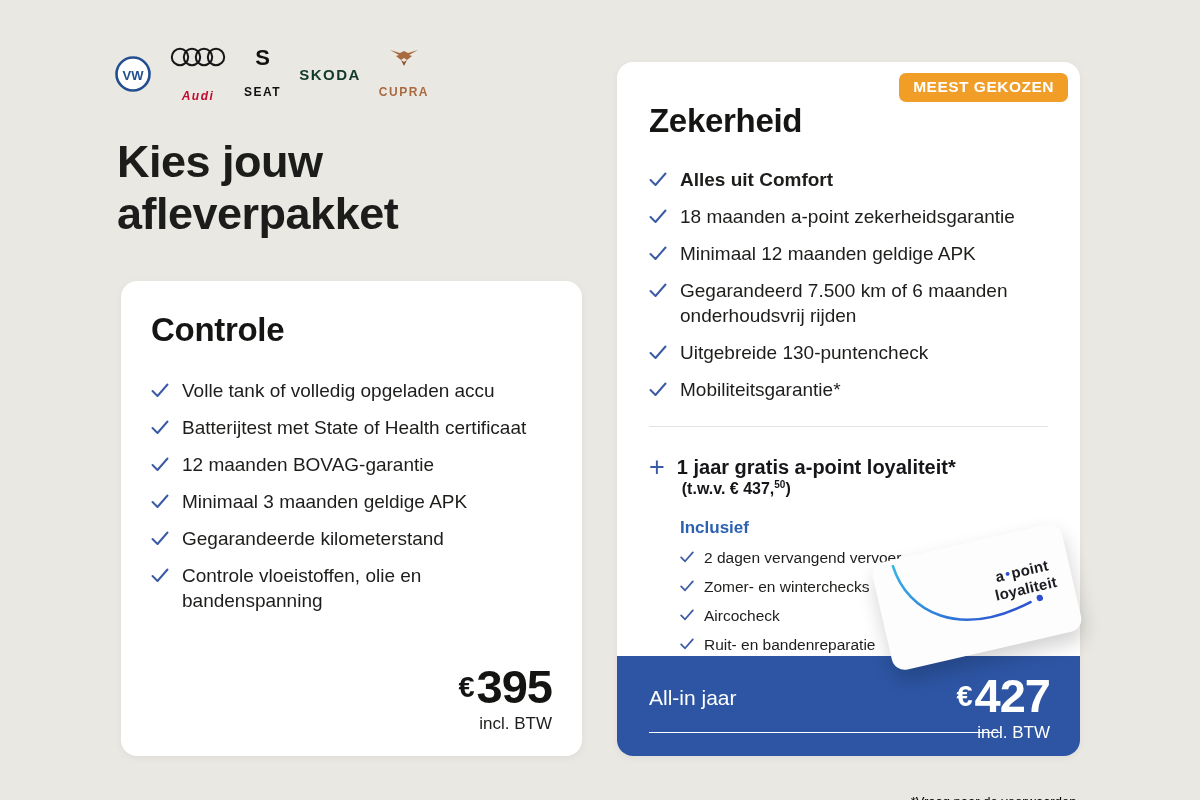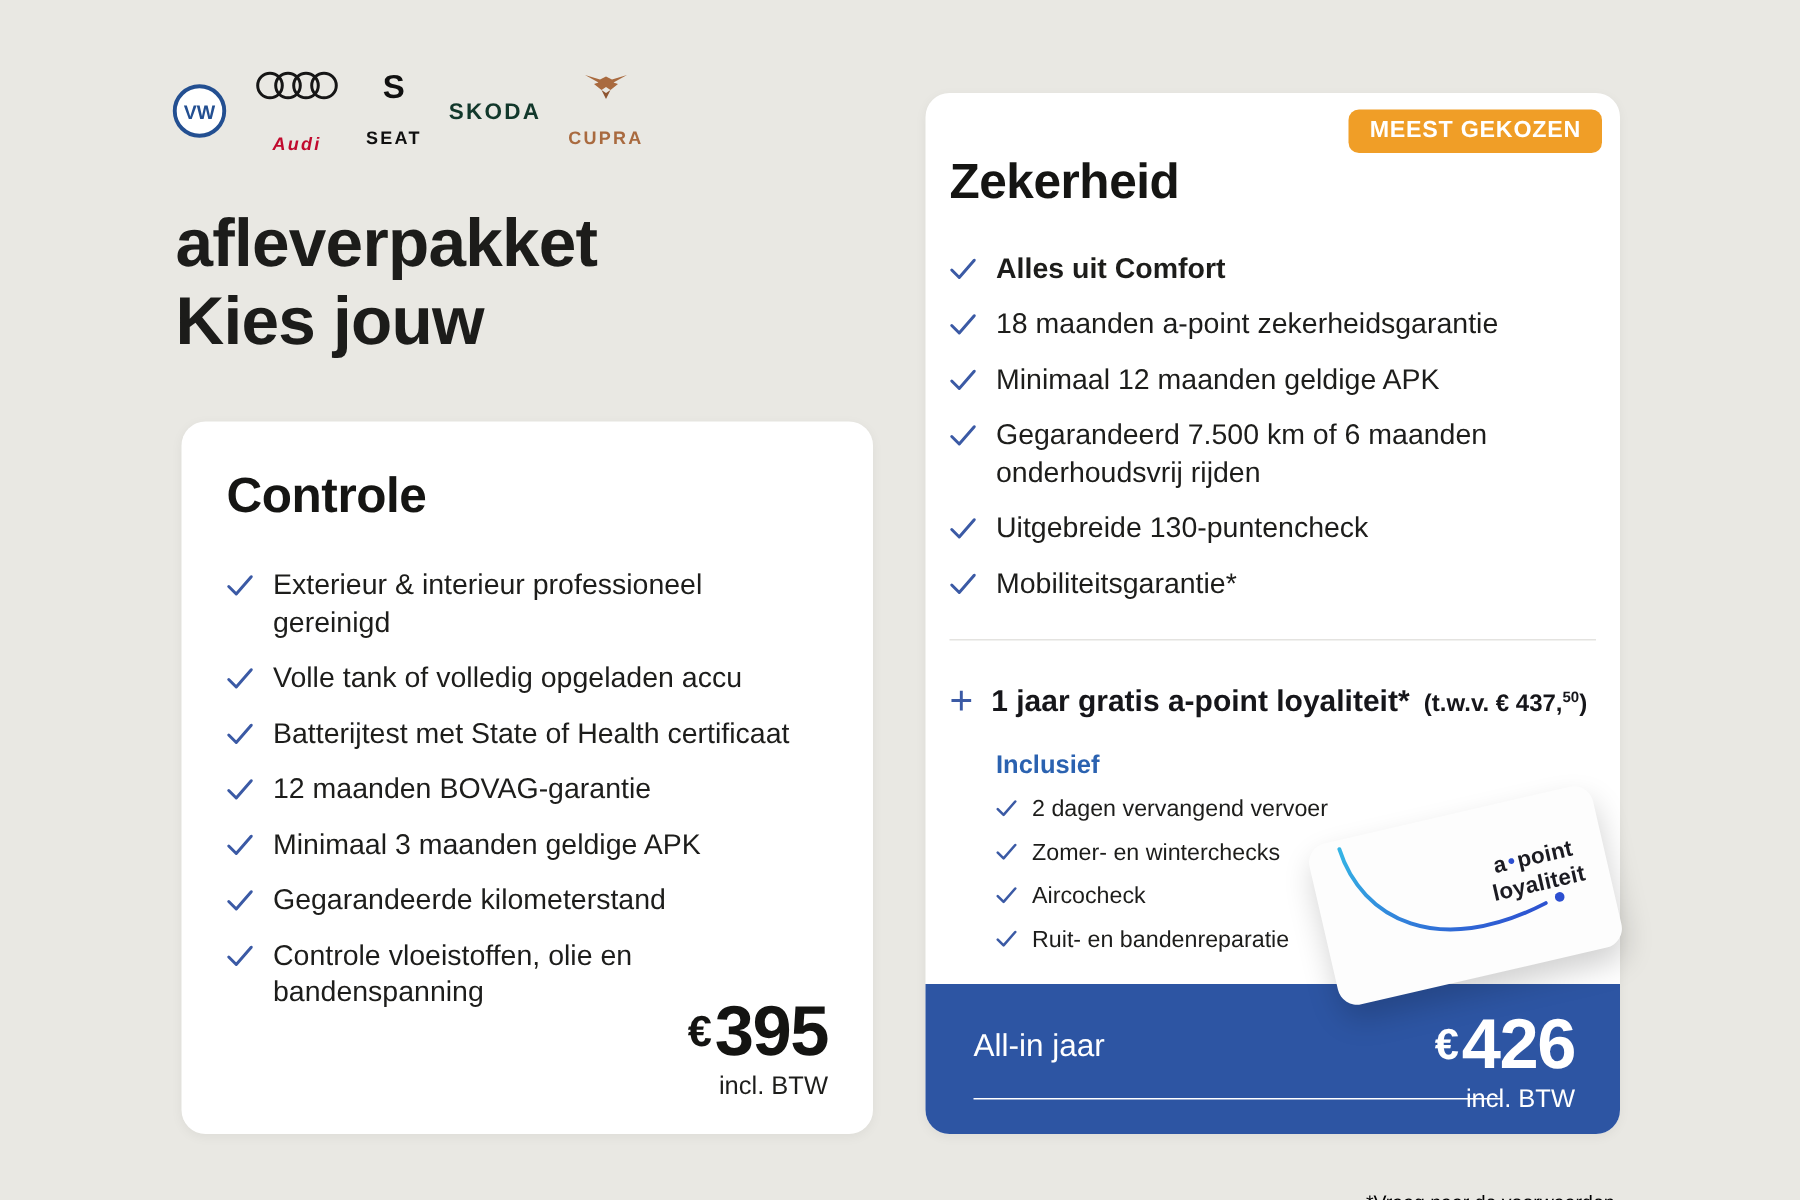--- a/index.html
+++ b/index.html
@@ -32,21 +32,21 @@
     font-size:45px; font-weight:700; line-height:1.15; color:#1c1c1a;
     letter-spacing:-0.5px;
   }
 
   
   .card {
     position:absolute; background:#fff; border-radius:16px;
     box-shadow:0 2px 8px rgba(0,0,0,.05);
   }
   .card-comfort { left:121px; top:281px; width:461px; height:475px; padding:30px 30px 26px 30px; }
-  .card-zekerheid { left:617px; top:62px; width:463px; height:694px; padding:26px 16px; }
+  .card-zekerheid { left:617px; top:62px; width:463px; height:694px; padding:26px 32px; }
 
   .card-title { font-size:33px; font-weight:700; color:#151513; letter-spacing:-0.3px; }
   .card-comfort .card-title { margin-bottom:30px; }
   .card-zekerheid .card-title { margin-top:14px; margin-bottom:28px; }
 
   ul.checklist { list-style:none; }
   ul.checklist li {
     display:flex; align-items:flex-start; gap:13px;
     font-size:19px; line-height:24.5px; margin-bottom:12.5px;
     color:#1d1d1b; max-width:380px;
@@ -142,33 +142,27 @@
   <div class="brand">
     <svg width="30" height="18" viewBox="0 0 30 18">
       <path d="M1 1 L10 6 L7 7 L12 11 L15 9 L18 11 L23 7 L20 6 L29 1 L19 4 L15 2 L11 4 Z" fill="#a96a3f"></path>
       <path d="M12 11 L15 17 L18 11 L15 13 Z" fill="#8e5531"></path>
     </svg>
     <span class="sub cupra-sub">CUPRA</span>
   </div>
 </div>
 
 <div class="headline">
+  <div>Kies jouw</div>
   <div>afleverpakket</div>
-  <div>Kies jouw</div>
 </div>
 
 <div class="card card-comfort">
   <div class="card-title">Controle</div>
   <ul class="checklist">
-    <li>
-      <svg class="chk" width="18" height="15" viewBox="0 0 18 15">
-          <path d="M1.5 8 L6.5 13 L16.5 1.5" fill="none" stroke="#3b5aa5" stroke-width="2" stroke-linecap="round" stroke-linejoin="round"></path>
-        </svg>
-      <span class="txt">Exterieur &amp; interieur professioneel gereinigd</span>
-      </li>
     <li>
       <svg class="chk" width="18" height="15" viewBox="0 0 18 15">
           <path d="M1.5 8 L6.5 13 L16.5 1.5" fill="none" stroke="#3b5aa5" stroke-width="2" stroke-linecap="round" stroke-linejoin="round"></path>
         </svg>
       <span class="txt">Volle tank of volledig opgeladen accu</span>
       </li>
     <li>
       <svg class="chk" width="18" height="15" viewBox="0 0 18 15">
           <path d="M1.5 8 L6.5 13 L16.5 1.5" fill="none" stroke="#3b5aa5" stroke-width="2" stroke-linecap="round" stroke-linejoin="round"></path>
         </svg>
@@ -304,20 +298,20 @@
       <div><span>a</span><span class="dot">●</span><span>point</span></div>
       <div>loyaliteit</div>
     </div>
   </div>
 
   <div class="allin-footer">
     <div class="allin-label">All-in jaar</div>
     <div class="allin-line"></div>
     <div class="allin-price">
       <div class="price-line">
-        <span class="euro">€</span><span class="amount">426</span>
+        <span class="euro">€</span><span class="amount">427</span>
       </div>
       <div class="price-note">incl. BTW</div>
     </div>
   </div>
 </div>
 
 <div class="footnote">*Vraag naar de voorwaarden.</div>
 
 </body></html>

